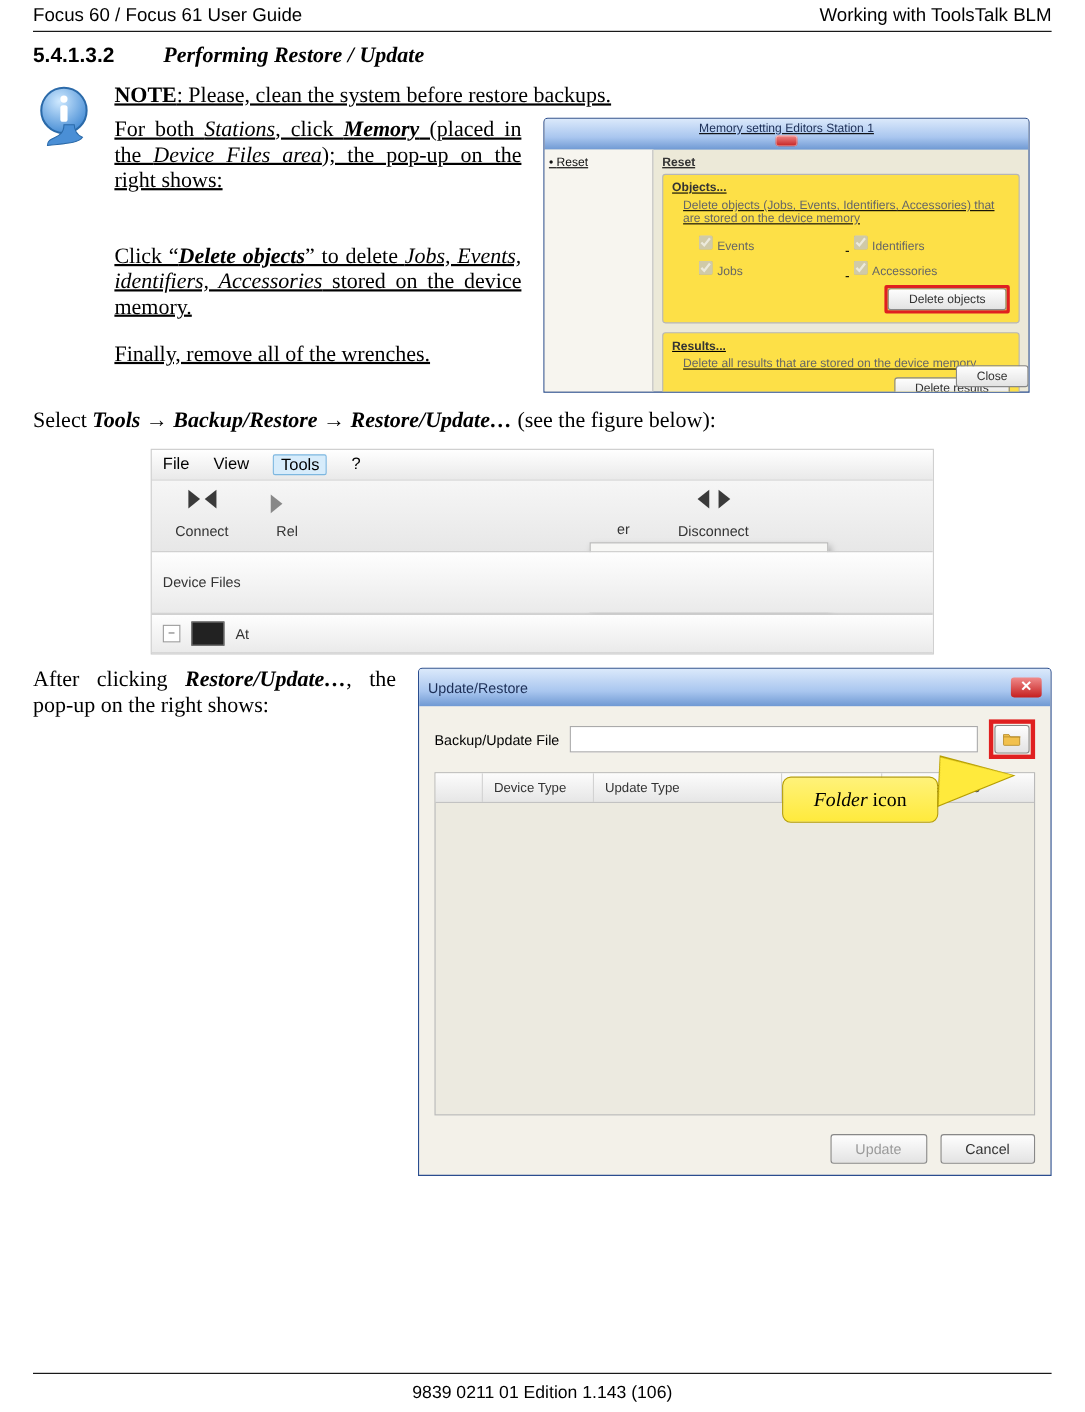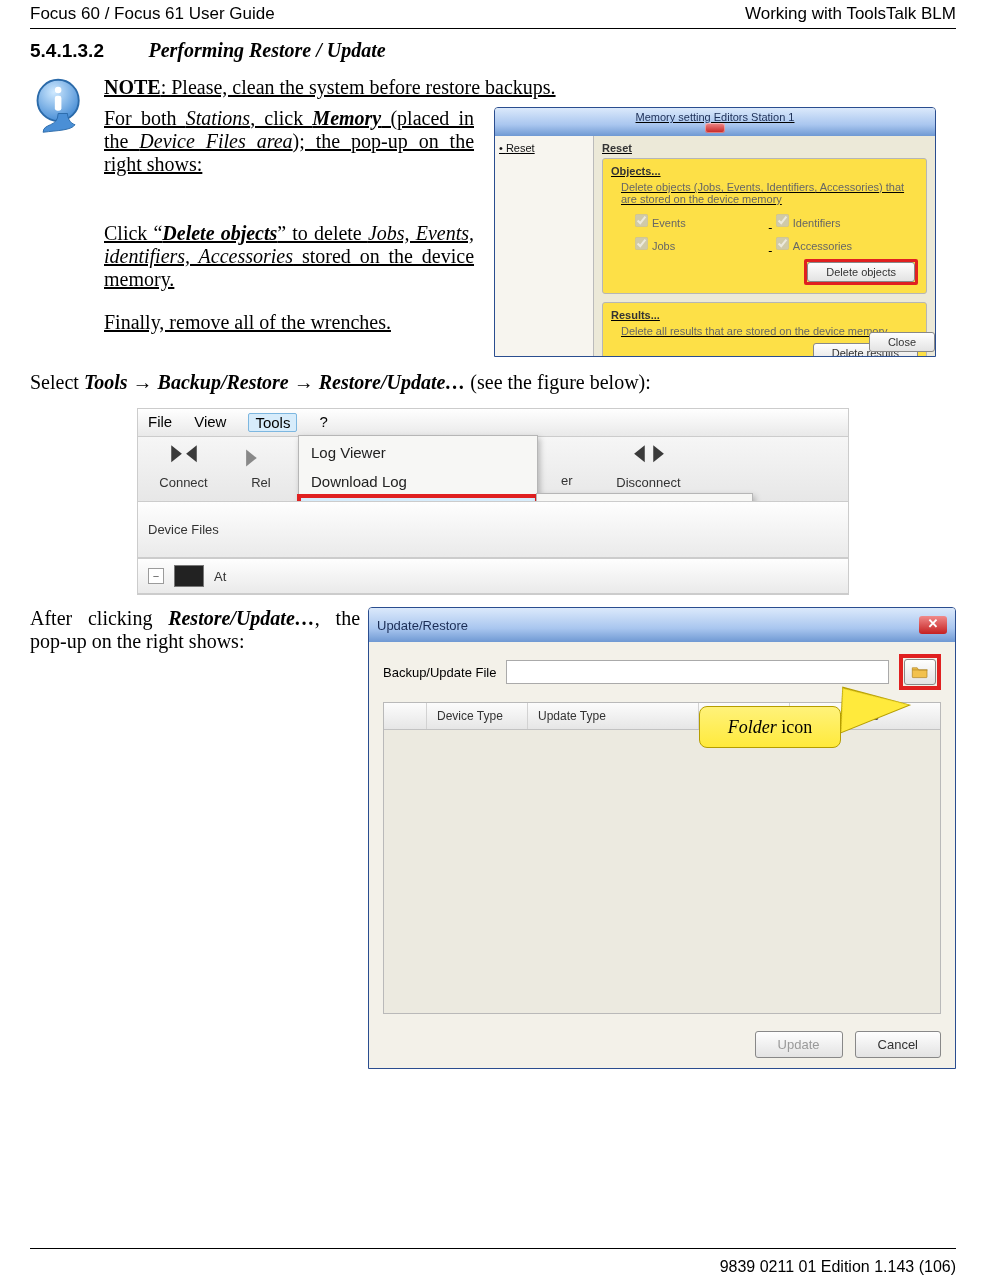--- a/index.html
+++ b/index.html
@@ -211,21 +211,21 @@
     padding:20px 10px;color:#333;font-size:13px;
     display:flex;gap:10px;align-items:center;
     position:relative;
   }
   .tree-toggle{width:14px;height:14px;border:1px solid #9b9b9b;display:inline-flex;align-items:center;justify-content:center;font-size:11px;color:#555;background:#fff;}
   .thumb{width:28px;height:20px;background:#222;border:1px solid #777;}
 
   
   .after-row{
     display:flex;
-    gap:8px;
+    gap:20px;
     align-items:flex-start;
     margin-top:0;
   }
   .after-row .left{
     flex:0 0 330px;
     font-size:20px;
     text-align: justify;
   }
   .dialog2{
     flex:1;
@@ -284,21 +284,21 @@
     border-left:20px solid transparent;
     border-right:57px solid transparent;
     border-bottom:43px solid #b59d00;
     transform: rotate(-22deg);
     z-index:3;
   }
   .bottom-footer{
     position:absolute;bottom:8px;left:30px;right:30px;
     font-family: Arial, Helvetica, sans-serif;
     font-size:16px;
-    display:flex;justify-content:flex-end;
+    display:flex;justify-content:center;
   }
 </style>
 </head>
 <body>
 
 <div class="page">
 
   <div class="top-headers">
     <span>Focus 60 / Focus 61 User Guide</span>
     <span>Working with ToolsTalk BLM</span>
@@ -407,36 +407,20 @@
           </svg>
         <span>Connect</span>
       </div>
       <div class="tool-item" style="width:40px">
         <svg class="tool-icon" viewBox="0 0 32 32">
             <polygon points="2,8 12,16 2,24" fill="#888"></polygon>
           </svg>
         <span>Rel</span>
       </div>
 
-      <div class="dropdown">
-        <div class="ditem">
-            <span>Log Viewer</span>
-          </div>
-        <div class="ditem">
-            <span>Download Log</span>
-          </div>
-        <div class="ditem hl red-outline">
-          <span>Backup/Restore</span>
-            <span class="arrow">▶</span>
-        </div>
-        <div class="ditem">
-          <span>Super User</span>
-            <span class="arrow">▶</span>
-        </div>
-      </div>
 
       <div class="tool-item" style="margin-left:260px;width:30px;text-align:left;">
         <div style="height:34px"></div>
         <span>er</span>
       </div>
       <div class="tool-item">
         <svg class="tool-icon" viewBox="0 0 32 32">
             <polygon points="12,4 2,12 12,20" fill="#3a3a3a"></polygon>
             <polygon points="20,4 30,12 20,20" fill="#3a3a3a"></polygon>
           </svg>

